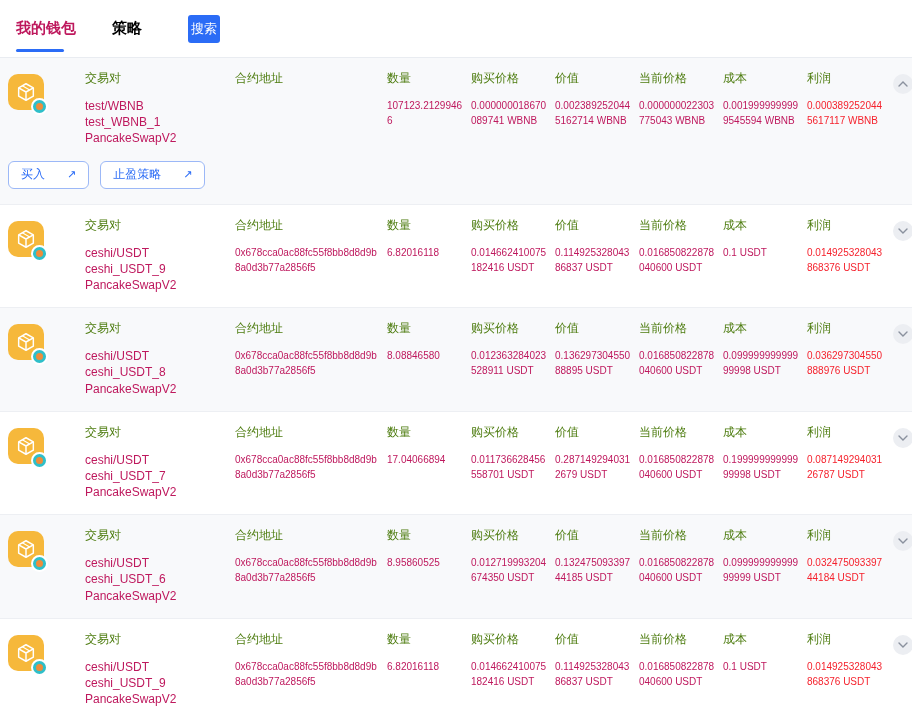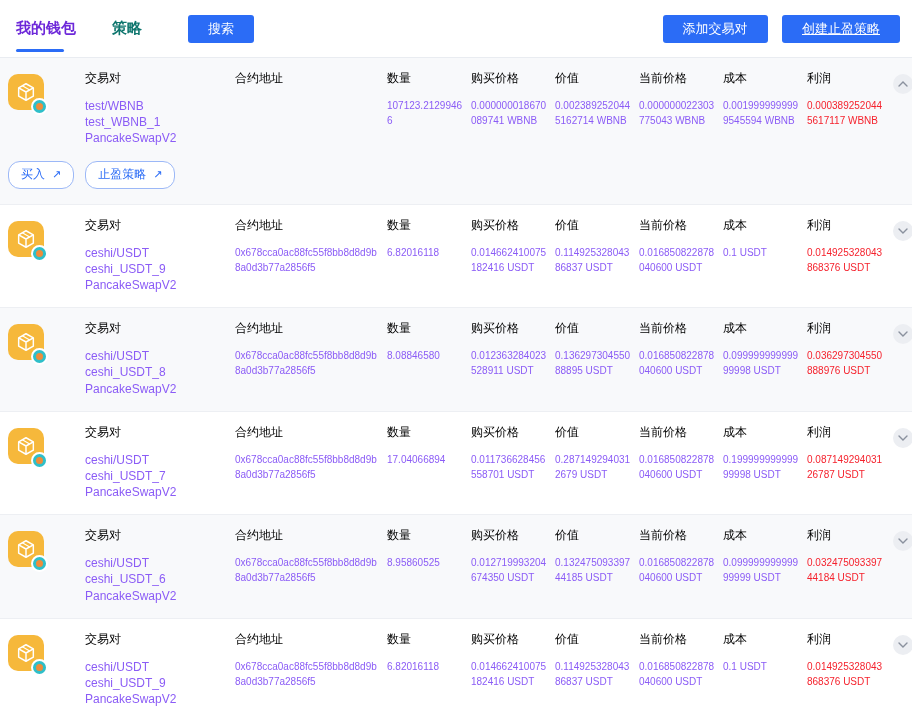--- a/index.html
+++ b/index.html
@@ -1,72 +1,68 @@
 <!DOCTYPE html>
 <html><head>
 <meta charset="utf-8">
 <style>
   * { box-sizing: content-box; }
   html,body { margin:0; padding:0; background:#fff; }
   body { width:912px; font-family:"Liberation Sans","DejaVu Sans",sans-serif; color:#5e6470; }
 
   
   .topbar { display:flex; align-items:center; height:57px; border-bottom:1px solid #e9ecf1; padding:0 12px 0 16px; }
-  .tab { position:relative; font-size:15px; font-weight:700; color:#0f766e; height:100%; display:flex; align-items:center; margin-right:36px; cursor:pointer; }
-  .tab.active { color:#6d28d9; }
+  .tab { position:relative; font-size:15px; font-weight:700; color:#000000; height:100%; display:flex; align-items:center; margin-right:36px; cursor:pointer; }
+  .tab.active { color:#be185d; }
   .tab.active::after { content:""; position:absolute; left:0; bottom:5px; width:48px; height:3px; border-radius:2px; background:#2b6cf6; }
   .search-input { width:128px; height:26px; border:1px solid #dcdfe6; border-radius:3px; padding:0 8px; font-size:12px; color:#333; outline:none; }
   .search-input::placeholder { color:#bfc4cc; }
-  .btn-primary { background:#2b6cf6; color:#fff; border:none; border-radius:3px; height:28px; padding:0 20px; font-size:13px; cursor:pointer; font-family:inherit; }
+  .btn-primary { background:#2b6cf6; color:#fff; border:none; border-radius:3px; height:28px; padding:0 3px; font-size:13px; cursor:pointer; font-family:inherit; }
   .search-btn { margin-left:10px; }
   .spacer { flex:1; }
   .top-actions .btn-primary { margin-left:10px; }
   .underlined { text-decoration:underline; }
 
   
   .row { border-bottom:1px solid #edeff3; padding:0 8px; }
   .row.alt { background:#f8f9fb; }
   .row-main { display:flex; align-items:flex-start; padding:8px 0 14px; min-height:65px; }
   .token-icon { position:relative; width:36px; height:36px; border-radius:10px; background:#f6b83b; margin:8px 41px 0 0; flex:0 0 auto;
     display:flex; align-items:center; justify-content:center; }
   .token-badge { position:absolute; right:-4px; bottom:-5px; width:13px; height:13px; border-radius:50%;
     background:#2fbfc9; border:2px solid #fff; display:flex; align-items:center; justify-content:center; }
   .token-badge::after { content:""; width:7px; height:7px; border-radius:50%; background:#ef8c3a; }
 
   .cell { flex:0 0 auto; }
-  .cell .label { font-size:12px; color:#000000; margin:4px 0 11px; }
-  .cell .val  { font-size:10px; color:#8b5cf6; line-height:1.5; word-break:break-all; }
+  .cell .label { font-size:12px; color:#4d7c0f; margin:4px 0 11px; }
+  .cell .val  { font-size:10px; color:#be185d; line-height:1.5; word-break:break-all; }
   .c-pair     { width:140px; padding-right:10px; }
   .c-pair .val{ font-size:12px; line-height:1.35; word-break:normal; }
   .c-contract { width:142px; padding-right:10px; }
   .c-amount   { width:78px;  padding-right:6px; }
   .c-num      { width:78px;  padding-right:6px; }
   .c-profit .val { color:#f5222d; }
   .c-chev { width:20px; margin-left:2px; }
   .chev { width:20px; height:20px; border-radius:50%; background:#eceef2; display:flex; align-items:center; justify-content:center; margin-top:8px; cursor:pointer; }
   .chev svg { display:block; }
   .row.expanded .chev svg { transform:rotate(180deg); }
 
   .actions { display:flex; gap:11px; padding:0 0 15px 0; }
-  .btn-outline { display:inline-flex; align-items:center; gap:7px; background:#fff; border:1px solid #9cb8f7; color:#2b6cf6;
-    border-radius:12px; height:26px; padding:0 12px; font-size:12px; cursor:pointer; font-family:inherit; }
+  .btn-outline { display:inline-flex; align-items:center; gap:22px; background:#fff; border:1px solid #9cb8f7; color:#2b6cf6;
+    border-radius:6px; height:26px; padding:0 12px; font-size:12px; cursor:pointer; font-family:inherit; }
   .btn-outline .arrow { font-size:11px; line-height:1; }
 </style>
 </head>
 <body>
 
 <div class="topbar">
   <div class="tab active">我的钱包</div>
   <div class="tab">策略</div>
   <button class="btn-primary search-btn">搜索</button>
   <div class="spacer"></div>
-  <div class="top-actions">
-    <button class="btn-primary">添加交易对</button>
-    <button class="btn-primary underlined">创建止盈策略</button>
-  </div>
 </div>
 
 <div>
   <div class="row alt expanded">
     <div class="row-main">
       <div class="token-icon">
         <svg width="22" height="22" viewBox="0 0 24 24" fill="none" stroke="#ffffff" stroke-width="1.6" stroke-linejoin="round">
           <path d="M12 3 L20 7.5 V16.5 L12 21 L4 16.5 V7.5 Z"></path>
           <path d="M4 7.5 L12 12 L20 7.5 M12 12 V21"></path>
           <path d="M8 5.2 L16 9.8" stroke-width="1.2"></path>

